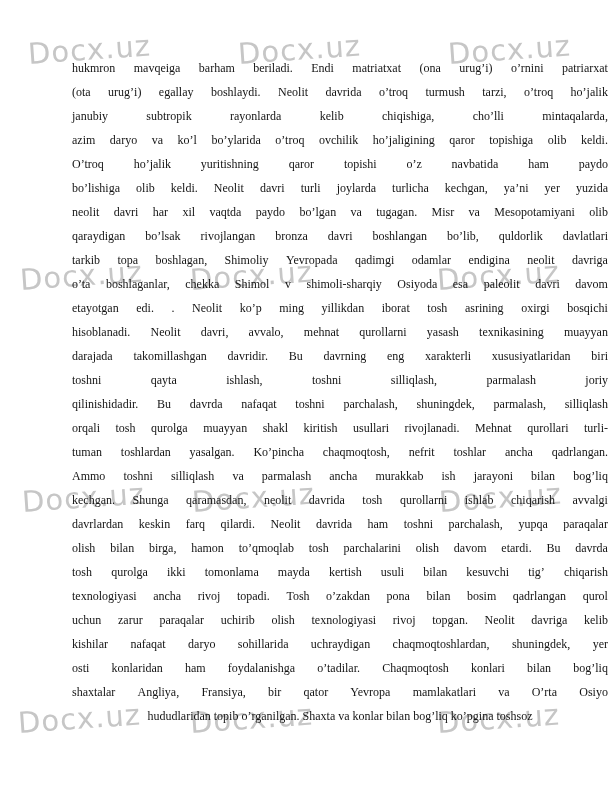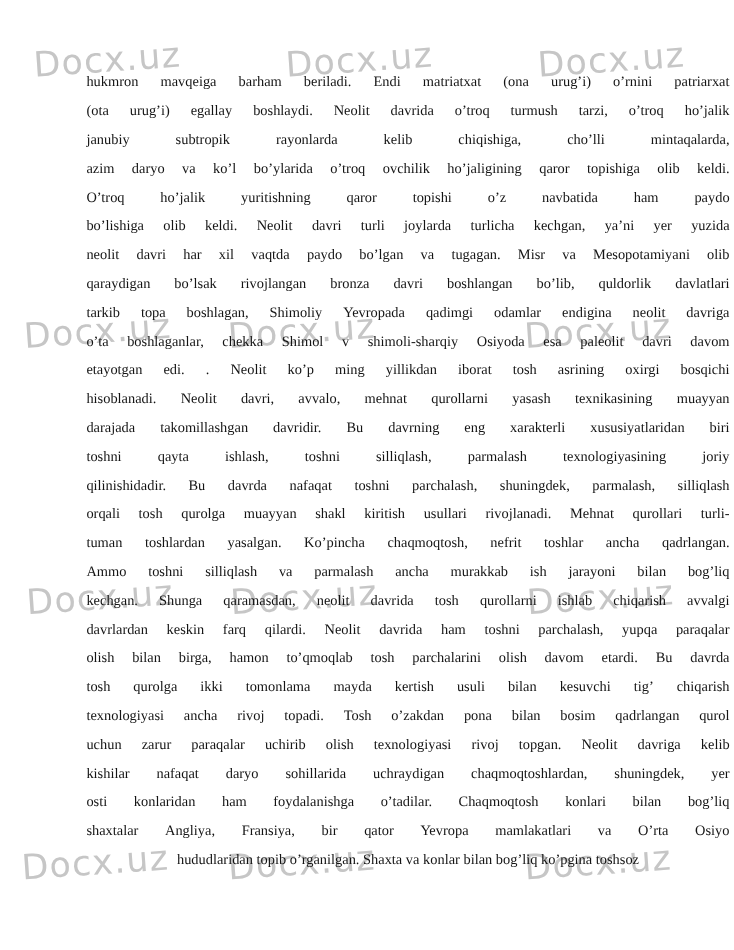--- a/index.html
+++ b/index.html
@@ -237,21 +237,20 @@
         <span class="word">xususiyatlaridan</span>
         <span class="word">biri</span>
       </div>
       <div class="text-line justified">
         <span class="word">toshni</span>
         <span class="word">qayta</span>
         <span class="word">ishlash,</span>
         <span class="word">toshni</span>
         <span class="word">silliqlash,</span>
         <span class="word">parmalash</span>
-        <span class="word">texnologiyasining</span>
         <span class="word">joriy</span>
       </div>
       <div class="text-line justified">
         <span class="word">qilinishidadir.</span>
         <span class="word">Bu</span>
         <span class="word">davrda</span>
         <span class="word">nafaqat</span>
         <span class="word">toshni</span>
         <span class="word">parchalash,</span>
         <span class="word">shuningdek,</span>

